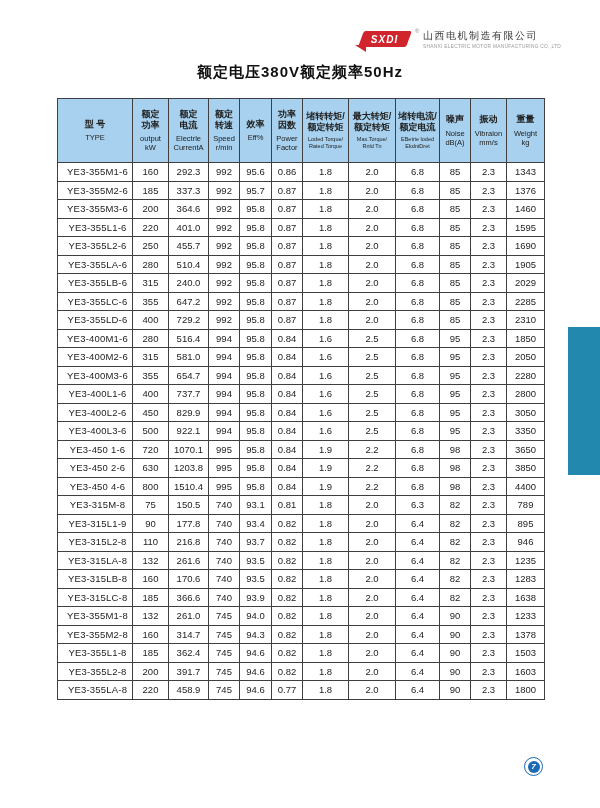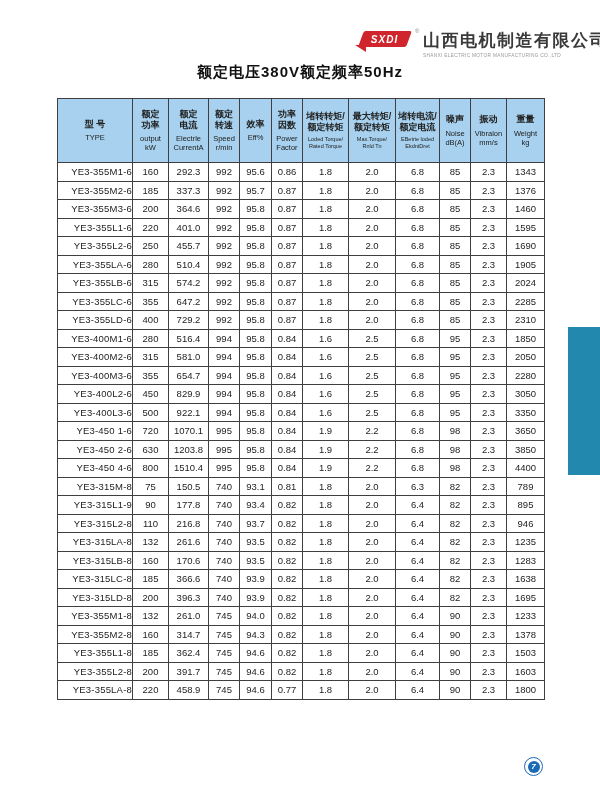--- a/index.html
+++ b/index.html
@@ -18,21 +18,21 @@
   .logo-flag span{
     color:#fff;font-weight:bold;font-style:italic;font-size:10px;letter-spacing:1px;
     transform:skewX(20deg);
   }
   .logo-tip{
     position:absolute;left:-2px;top:14px;width:0;height:0;
     border-right:11px solid var(--brand-red,#d0252c);border-bottom:7px solid transparent;
   }
   .reg-mark{position:absolute;left:58px;top:-3px;font-size:6px;color:#888;}
   .brand-names{position:absolute;left:68px;top:1px;width:160px;}
-  .company-cn{font-size:17px;font-weight:bold;color:#3a3a3a;letter-spacing:1.5px;white-space:nowrap;}
+  .company-cn{font-size:10px;font-weight:normal;color:#3a3a3a;letter-spacing:1.5px;white-space:nowrap;}
   .company-en{font-size:4.8px;color:#9a9a9a;letter-spacing:.3px;white-space:nowrap;margin-top:1px;}
   
   .title{
     position:absolute;left:0;top:63px;width:600px;margin:0;text-align:center;
     font-size:15px;font-weight:bold;color:#111;letter-spacing:1px;
   }
   
   table.spec{
     position:absolute;left:57px;top:98px;width:487px;
     border-collapse:collapse;table-layout:fixed;
@@ -41,21 +41,21 @@
   table.spec thead th{
     background:var(--header-bg,#a7d1ee);height:63px;vertical-align:middle;text-align:center;
   }
   .hcn{font-size:9px;font-weight:bold;white-space:pre-line;line-height:1.25;color:#222;}
   .hen{font-size:7.5px;font-weight:normal;white-space:pre-line;line-height:1.2;color:#222;margin-top:3px;}
   .hen.sm{font-size:5.5px;line-height:1.25;}
   table.spec td{
     height:17.5px;font-size:9.5px;text-align:center;vertical-align:middle;
     background:#fff;color:#1c1c1c;
   }
-  table.spec td:first-child{text-align:right;padding-left:5px;letter-spacing:.2px;}
+  table.spec td:first-child{text-align:center;padding-left:5px;letter-spacing:.2px;}
   
   .side-tab{position:absolute;right:0;top:327px;width:32px;height:148px;background:var(--tab-blue,#2288ad);}
   
   .page-num{
     position:absolute;left:524px;top:757px;width:17px;height:17px;border-radius:50%;
     border:1.5px solid var(--circle-blue,#1a6ab5);display:flex;align-items:center;justify-content:center;
     background:#fff;
   }
   .page-num-inner{
     width:12px;height:12px;border-radius:50%;background:var(--circle-blue,#1a6ab5);
@@ -249,30 +249,30 @@
           <td>1.8</td>
           <td>2.0</td>
           <td>6.8</td>
           <td>85</td>
           <td>2.3</td>
           <td>1905</td>
         </tr>
         <tr>
           <td>YE3-355LB-6</td>
           <td>315</td>
-          <td>574.2</td>
-          <td>992</td>
-          <td>95.8</td>
-          <td>0.87</td>
-          <td>1.8</td>
-          <td>2.0</td>
-          <td>6.8</td>
-          <td>85</td>
-          <td>2.3</td>
-          <td>2024</td>
+          <td>240.0</td>
+          <td>992</td>
+          <td>95.8</td>
+          <td>0.87</td>
+          <td>1.8</td>
+          <td>2.0</td>
+          <td>6.8</td>
+          <td>85</td>
+          <td>2.3</td>
+          <td>2029</td>
         </tr>
         <tr>
           <td>YE3-355LC-6</td>
           <td>355</td>
           <td>647.2</td>
           <td>992</td>
           <td>95.8</td>
           <td>0.87</td>
           <td>1.8</td>
           <td>2.0</td>
@@ -329,20 +329,34 @@
           <td>654.7</td>
           <td>994</td>
           <td>95.8</td>
           <td>0.84</td>
           <td>1.6</td>
           <td>2.5</td>
           <td>6.8</td>
           <td>95</td>
           <td>2.3</td>
           <td>2280</td>
+        </tr>
+        <tr>
+          <td>YE3-400L1-6</td>
+          <td>400</td>
+          <td>737.7</td>
+          <td>994</td>
+          <td>95.8</td>
+          <td>0.84</td>
+          <td>1.6</td>
+          <td>2.5</td>
+          <td>6.8</td>
+          <td>95</td>
+          <td>2.3</td>
+          <td>2800</td>
         </tr>
         <tr>
           <td>YE3-400L2-6</td>
           <td>450</td>
           <td>829.9</td>
           <td>994</td>
           <td>95.8</td>
           <td>0.84</td>
           <td>1.6</td>
           <td>2.5</td>
@@ -485,34 +499,20 @@
           <td>93.9</td>
           <td>0.82</td>
           <td>1.8</td>
           <td>2.0</td>
           <td>6.4</td>
           <td>82</td>
           <td>2.3</td>
           <td>1638</td>
         </tr>
         <tr>
-          <td>YE3-315LD-8</td>
-          <td>200</td>
-          <td>396.3</td>
-          <td>740</td>
-          <td>93.9</td>
-          <td>0.82</td>
-          <td>1.8</td>
-          <td>2.0</td>
-          <td>6.4</td>
-          <td>82</td>
-          <td>2.3</td>
-          <td>1695</td>
-        </tr>
-        <tr>
           <td>YE3-355M1-8</td>
           <td>132</td>
           <td>261.0</td>
           <td>745</td>
           <td>94.0</td>
           <td>0.82</td>
           <td>1.8</td>
           <td>2.0</td>
           <td>6.4</td>
           <td>90</td>

